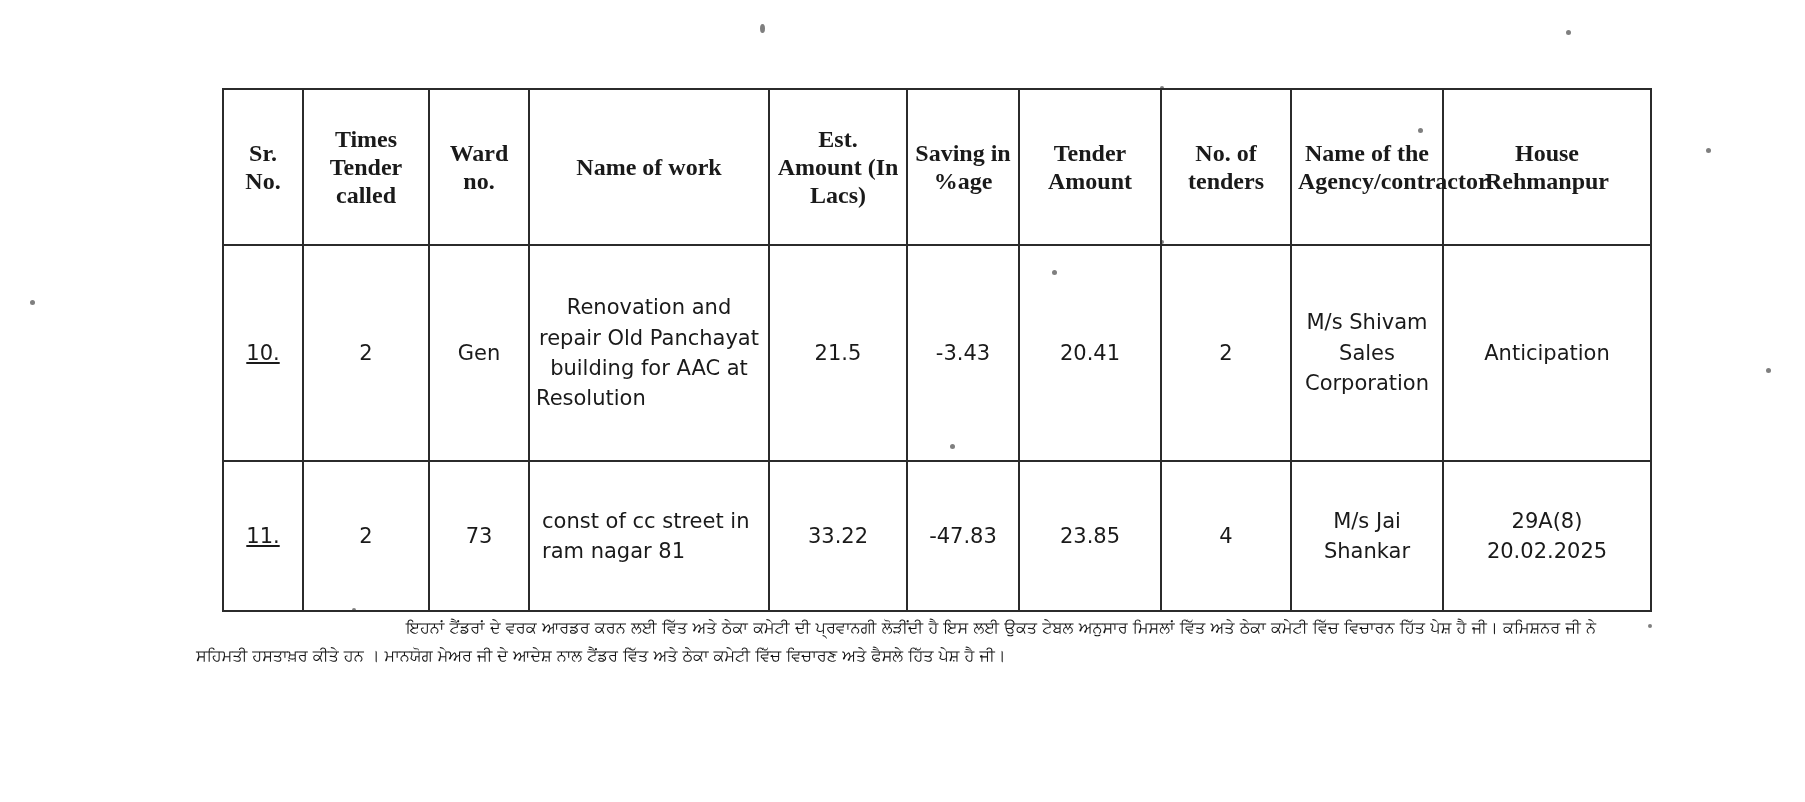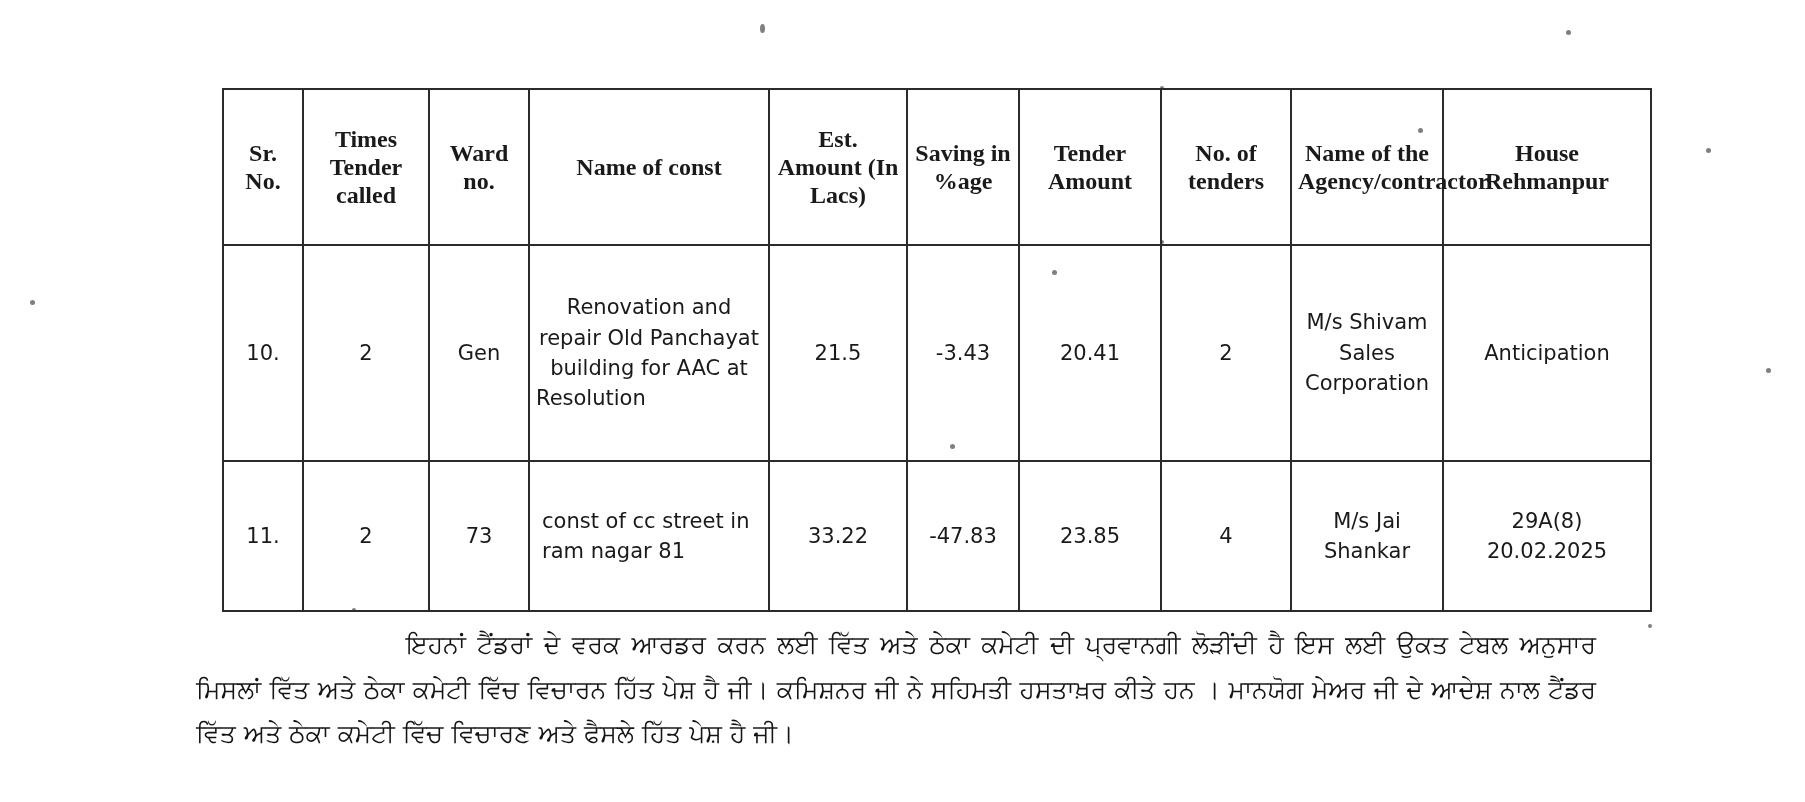--- a/index.html
+++ b/index.html
@@ -72,20 +72,21 @@
   }
   td.work.nowrapjust {
     text-align: left;
     text-align-last: left;
     padding-left: 12px;
   }
   td.srno {
     font-family: "Liberation Serif", serif;
     font-weight: bold;
     font-size: 25px;
+    text-decoration: underline;
   }
   tr.row1 td { height: 206px; }
   tr.row2 td { height: 140px; }
 
   
   col.c-sr      { width: 80px; }
   col.c-times   { width: 126px; }
   col.c-ward    { width: 100px; }
   col.c-work    { width: 240px; }
   col.c-est     { width: 138px; }
@@ -95,21 +96,21 @@
   col.c-agency  { width: 152px; }
   col.c-house   { width: 208px; }
 
   
   .para {
     position: absolute;
     left: 196px;
     top: 598px;
     width: 1400px;
     font-family: "DejaVu Sans", sans-serif;
-    font-size: 25px;
+    font-size: 16px;
     line-height: 1.78;
     color: #141414;
     text-align: justify;
     text-align-last: left;
     text-indent: 210px;
   }
 </style>
 </head>
 <body>
 
@@ -140,21 +141,21 @@
           <col class="c-tender">
           <col class="c-no">
         <col class="c-agency">
           <col class="c-house">
       </colgroup>
       <thead>
         <tr>
           <th>Sr. No.</th>
           <th>Times Tender called</th>
           <th>Ward no.</th>
-          <th>Name of const</th>
+          <th>Name of work</th>
           <th>Est. Amount (In Lacs)</th>
           <th>Saving in %age</th>
           <th>Tender Amount</th>
           <th>No. of tenders</th>
           <th>Name of the Agency/contractor</th>
           <th>House Rehmanpur</th>
         </tr>
       </thead>
       <tbody>
         <tr class="row1">

